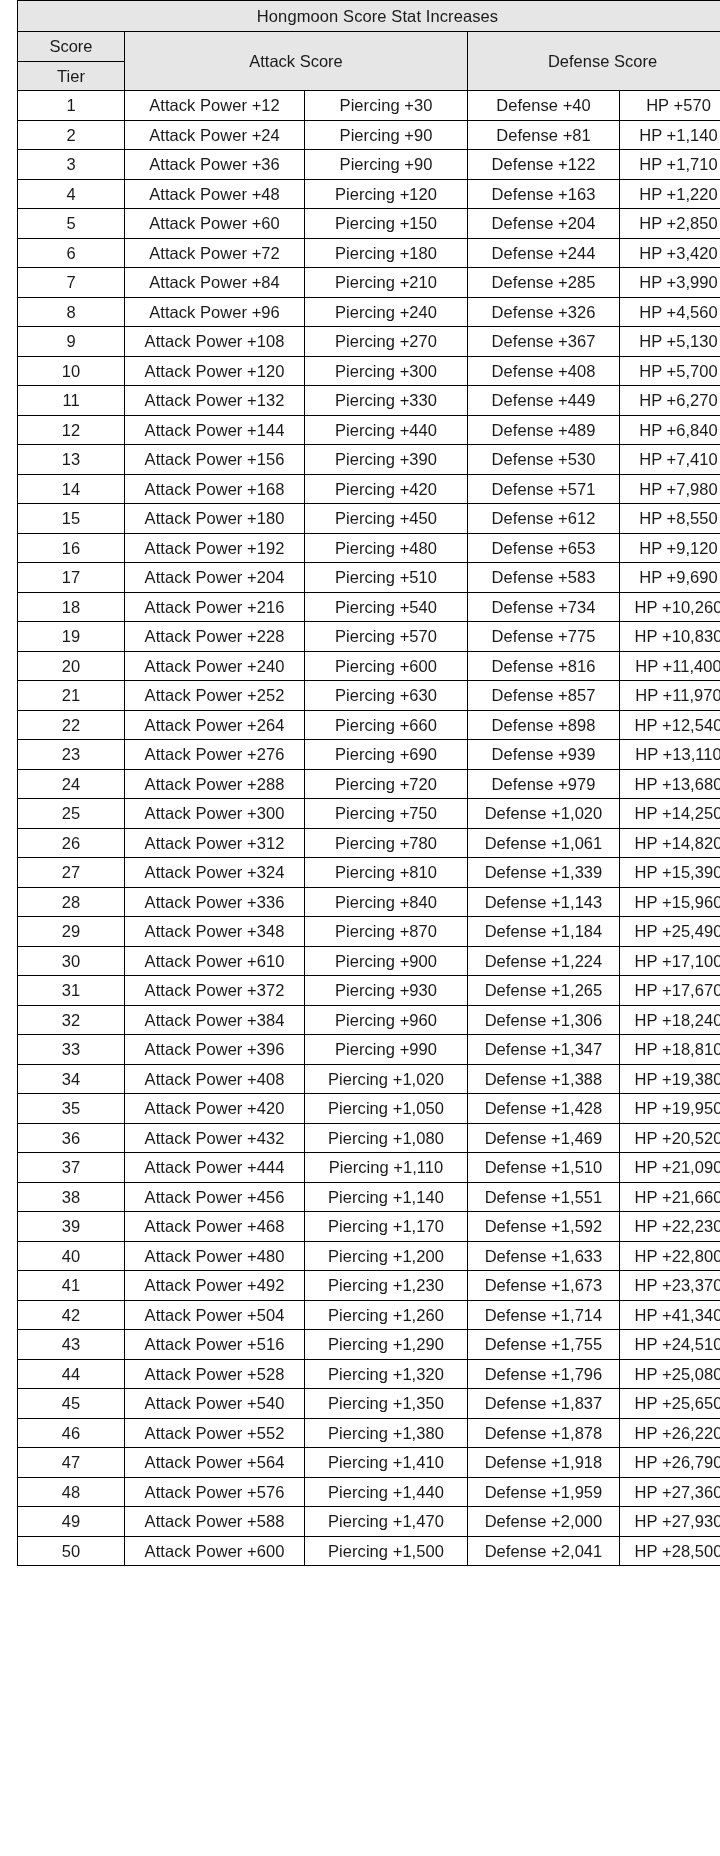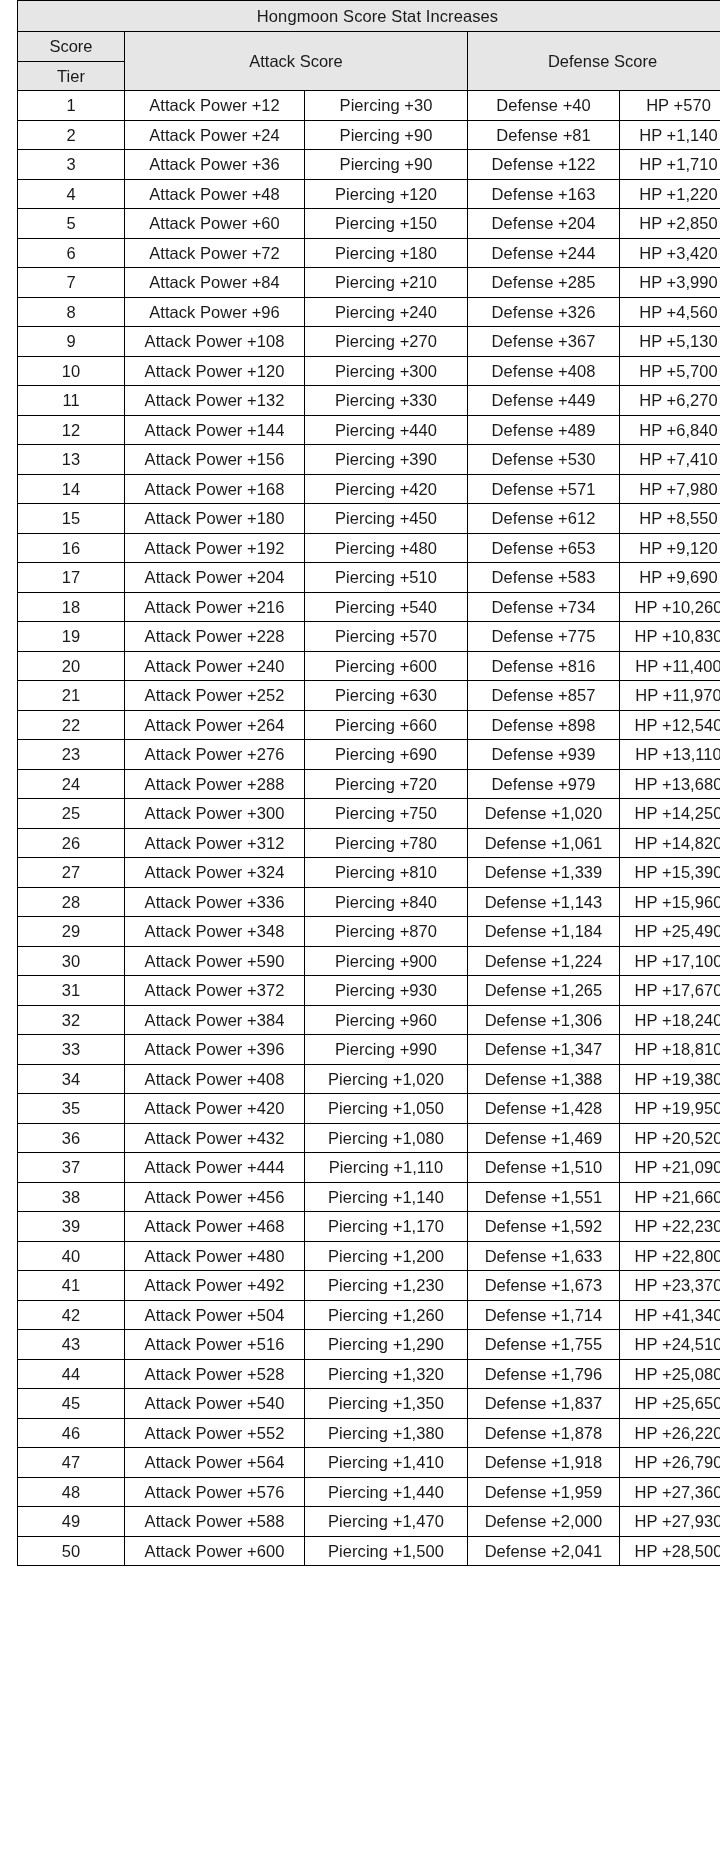--- a/index.html
+++ b/index.html
@@ -286,21 +286,21 @@
       </tr>
       <tr>
         <td class="tier-cell">29</td>
         <td>Attack Power +348</td>
         <td>Piercing +870</td>
         <td>Defense +1,184</td>
         <td>HP +25,490</td>
       </tr>
       <tr>
         <td class="tier-cell">30</td>
-        <td>Attack Power +590</td>
+        <td>Attack Power +610</td>
         <td>Piercing +900</td>
         <td>Defense +1,224</td>
         <td>HP +17,100</td>
       </tr>
       <tr>
         <td class="tier-cell">31</td>
         <td>Attack Power +372</td>
         <td>Piercing +930</td>
         <td>Defense +1,265</td>
         <td>HP +17,670</td>

